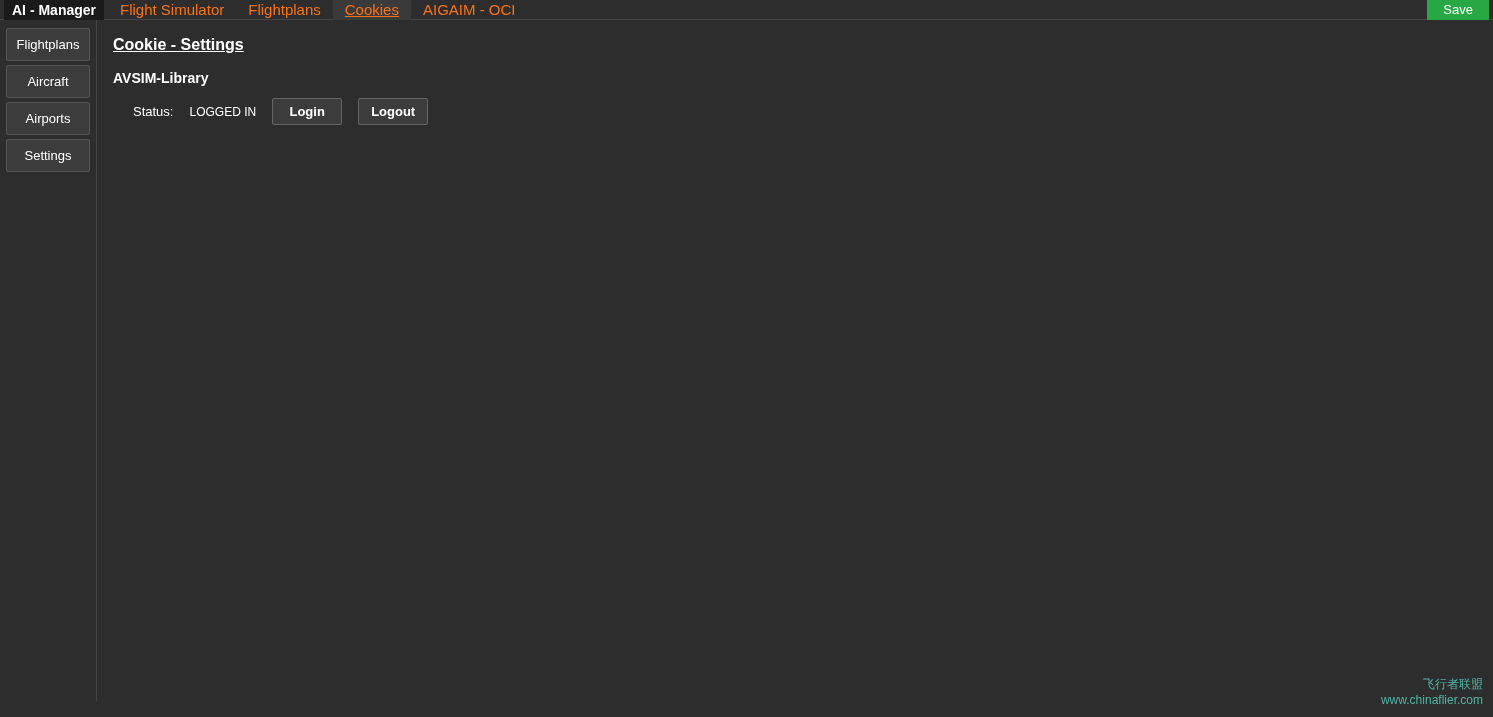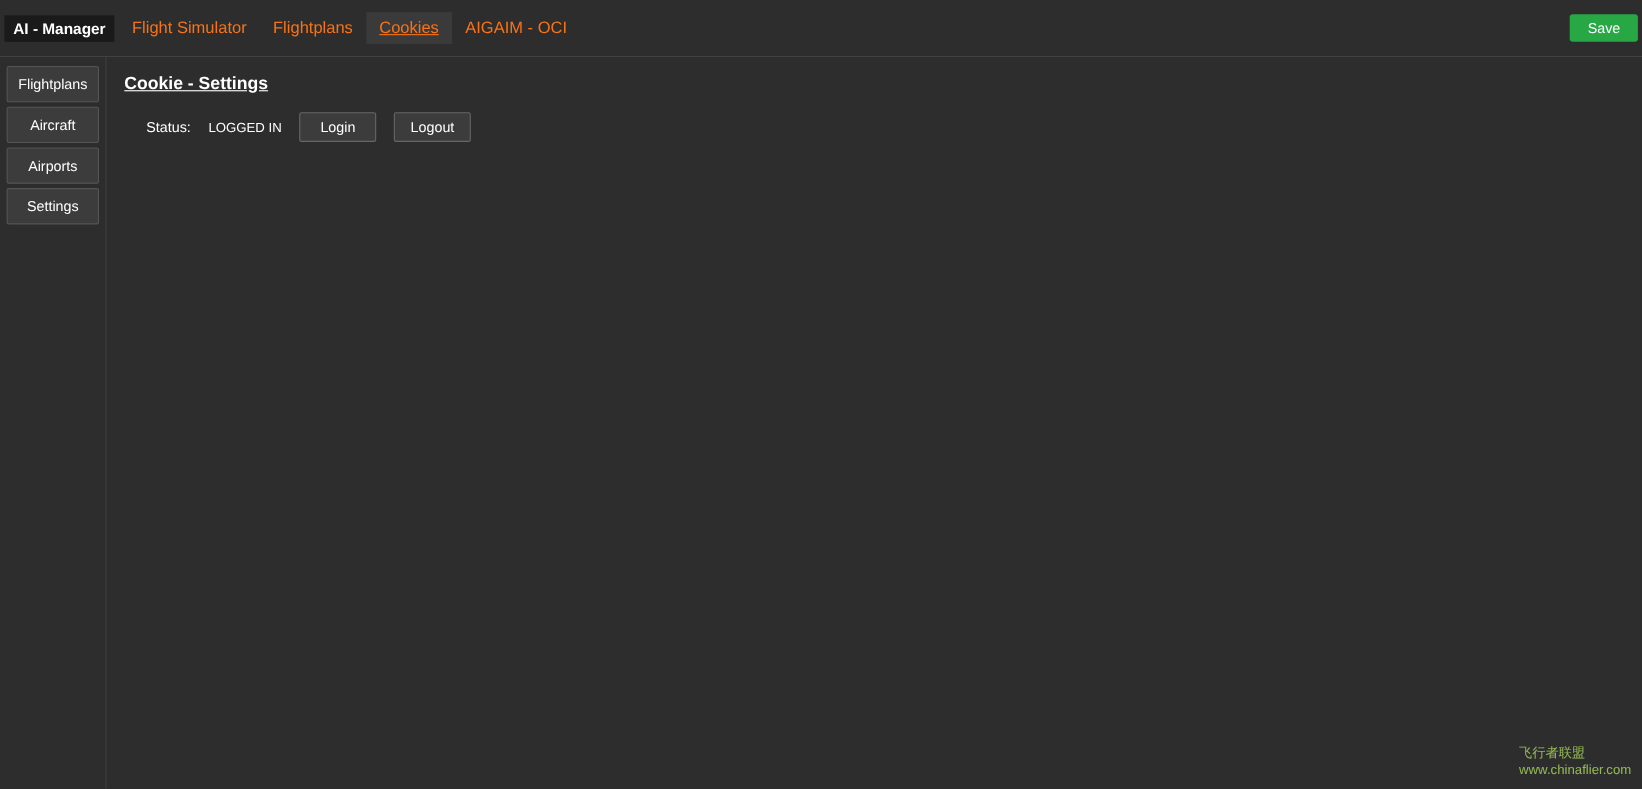--- a/index.html
+++ b/index.html
@@ -15,21 +15,21 @@
       font-family: Arial, sans-serif;
       color: #ffffff;
       overflow: hidden;
     }
 
     
     .top-nav {
       display: flex;
       align-items: center;
       background-color: #2d2d2d;
-      height: 52px;
+      height: 20px;
       padding: 0 4px;
       border-bottom: 1px solid #444;
     }
 
     .app-logo {
       background-color: #1a1a1a;
       color: #ffffff;
       font-weight: bold;
       font-size: 14px;
       padding: 4px 8px;
@@ -133,33 +133,35 @@
 
     .action-button {
       background-color: #3c3c3c;
       color: #ffffff;
       border: 1px solid #666;
       padding: 5px 4px;
       font-size: 13px;
       cursor: pointer;
       border-radius: 2px;
       min-width: 70px;
+      font-weight: bold;
     }
 
     
     .watermark {
       position: absolute;
       bottom: 10px;
       right: 10px;
       opacity: 0.7;
     }
 
     .watermark-text {
-      color: #bef264;
+      color: #5eead4;
       font-size: 12px;
+      text-align: right;
     }
   </style>
 </head>
 <body>
 
 <div class="top-nav">
   <div class="app-logo">AI - Manager</div>
 
   <button class="nav-item">Flight Simulator</button>
   <button class="nav-item">Flightplans</button>
@@ -174,20 +176,21 @@
   <div class="sidebar">
     <button class="sidebar-button">Flightplans</button>
     <button class="sidebar-button">Aircraft</button>
     <button class="sidebar-button">Airports</button>
     <button class="sidebar-button">Settings</button>
   </div>
 
   <div class="content-area">
     <div class="page-title">Cookie - Settings</div>
 
+    <div class="section-title">AVSIM-Library</div>
 
     <div class="status-row">
       <span class="status-label">Status:</span>
       <span class="status-value">LOGGED IN</span>
       <button class="action-button">Login</button>
       <button class="action-button">Logout</button>
     </div>
   </div>
 </div>
 

